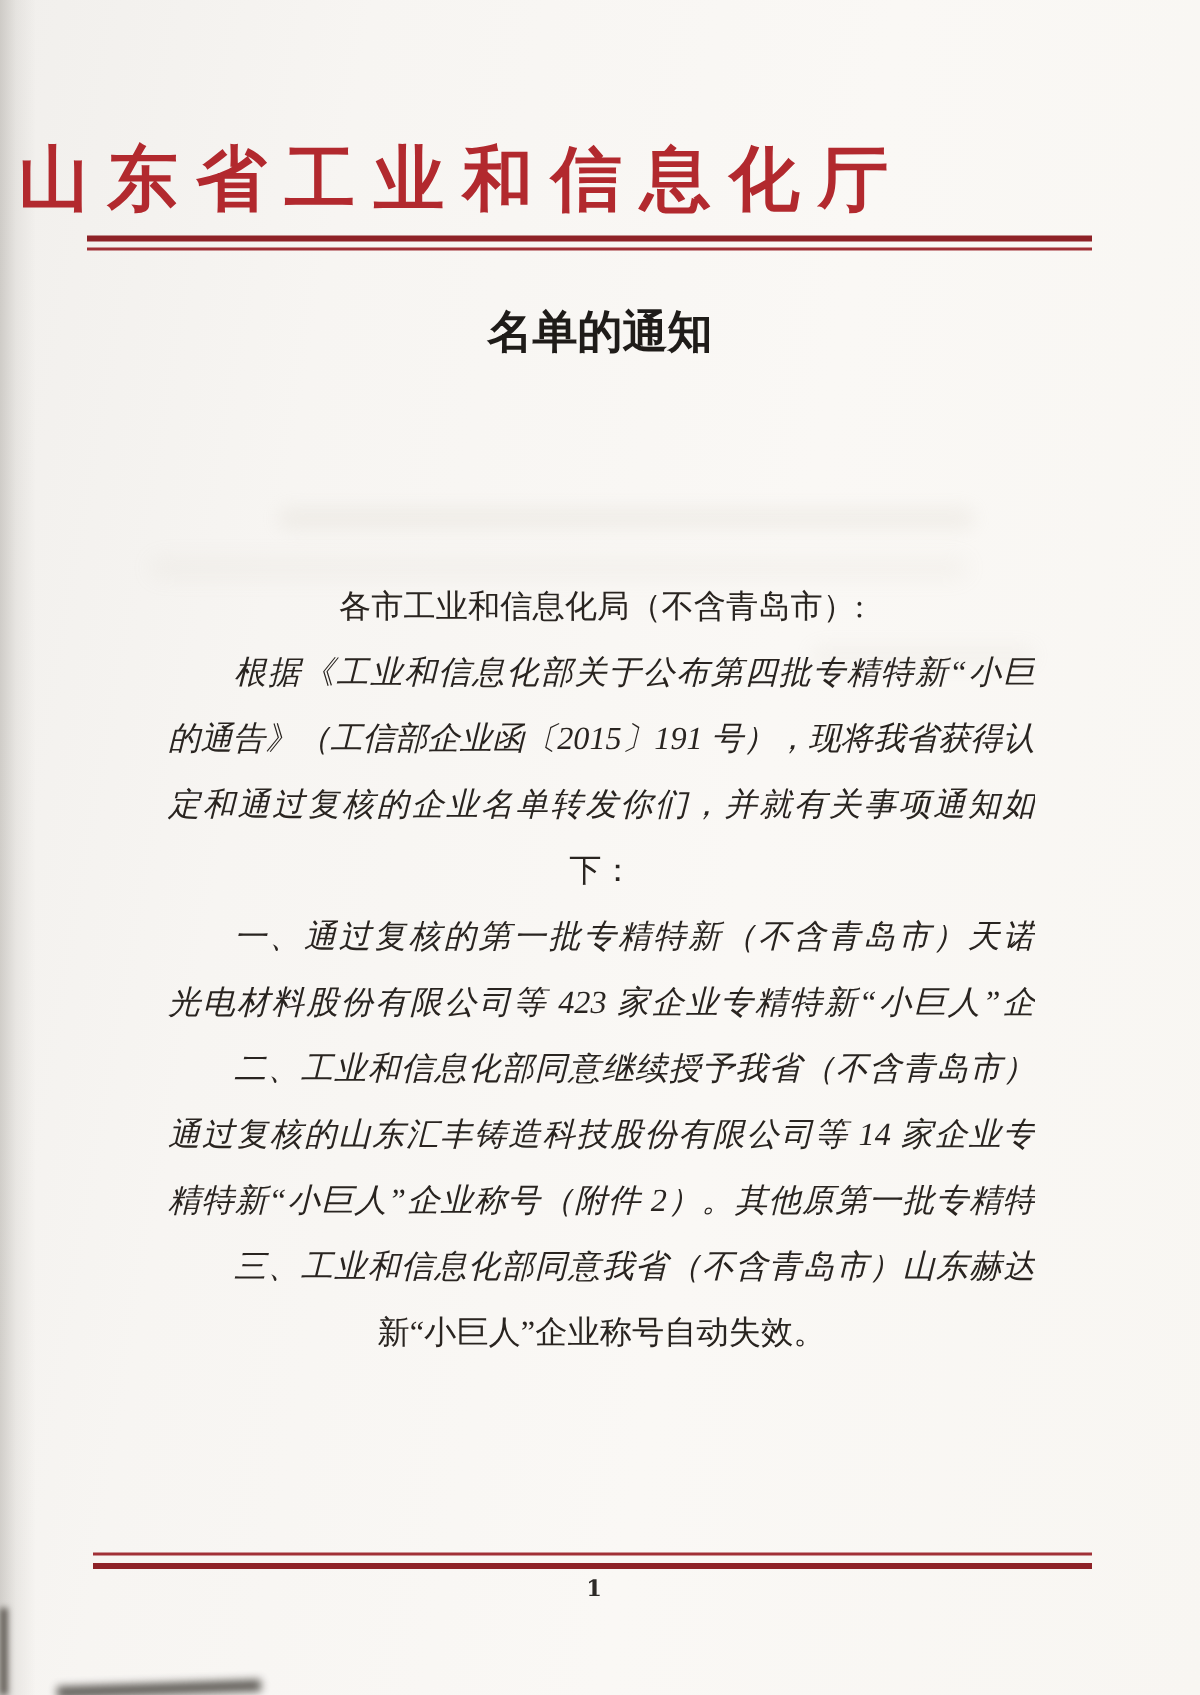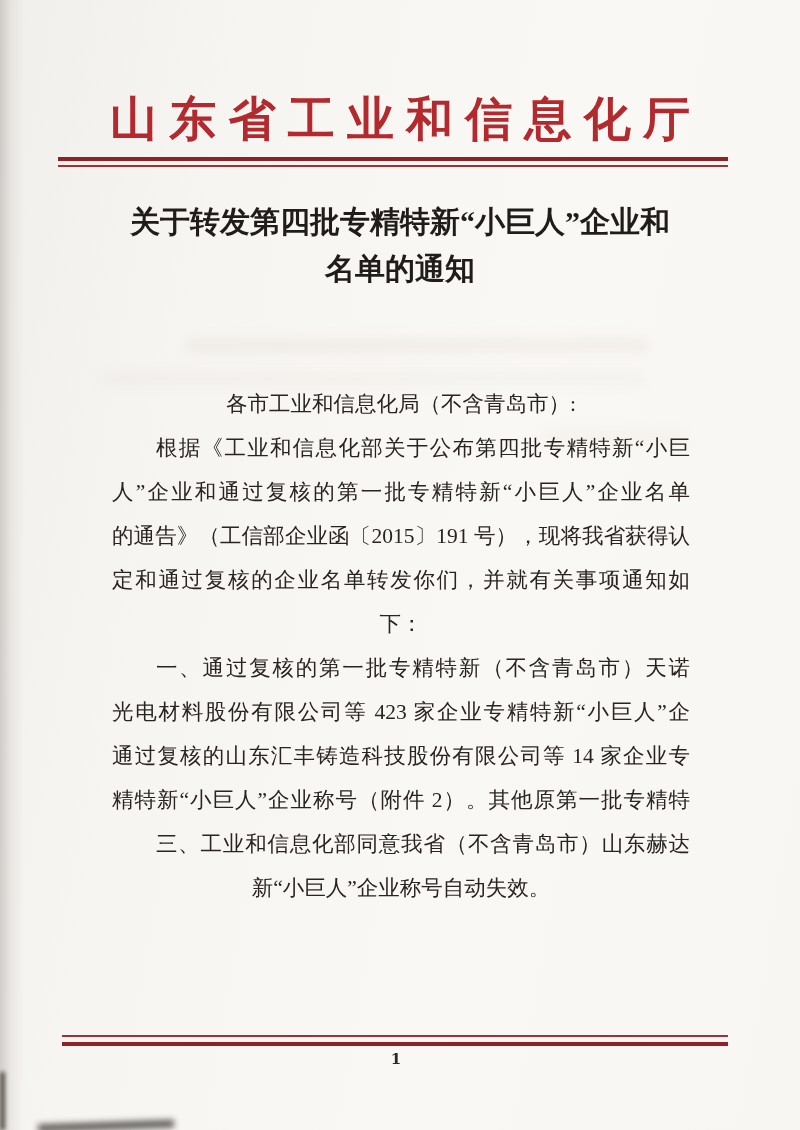--- a/index.html
+++ b/index.html
@@ -24,21 +24,21 @@
     background:#45423d;filter:blur(3px);transform:rotate(-2deg);opacity:0.85;
   }
   .ghost{position:absolute;background:#c6beb0;border-radius:8px;}
   .ghost.g1{left:185px;top:338px;width:465px;height:15px;opacity:0.16;filter:blur(6px);}
   .ghost.g2{left:100px;top:372px;width:545px;height:13px;opacity:0.12;filter:blur(7px);}
   .ghost.g3{left:540px;top:430px;width:150px;height:14px;opacity:0.10;filter:blur(6px);}
 
   
   .letterhead{
     position:absolute;top:88px;left:0;width:100%;
-    text-align:center;
+    text-align:left;
     font-size:47px;font-weight:bold;
     letter-spacing:0.26em;text-indent:0.26em;
     white-space:nowrap;
   }
   .rule{position:absolute;left:58px;width:670px;}
   .rule.top-thick{top:157px;height:4px;}
   .rule.top-thin{top:165px;height:2px;}
   .rule.bottom-thin{top:1035px;left:62px;width:666px;height:2px;}
   .rule.bottom-thick{top:1042px;left:62px;width:666px;height:4px;}
 
@@ -61,21 +61,21 @@
     font-size:21.5px;line-height:44px;
     white-space:nowrap;
     text-align:center;
   }
   .body-line.indent{padding-left:44px;}
   .body-line.fill{
     white-space:normal;
     text-align:justify;
     text-align-last:justify;
     text-justify:inter-character;
-    overflow:hidden;height:44px;
+    overflow:hidden;height:44px;font-style:italic;
   }
   .page-number{
     position:absolute;top:1050px;left:0;width:792px;
     text-align:center;
     font-size:15px;font-weight:bold;color:#2d2a27;
     font-family:"DejaVu Serif","Liberation Serif",serif;
   }
 </style>
 </head>
 <body>
@@ -85,33 +85,32 @@
   <div class="edge-shadow-left"></div>
   <div class="ghost g1"></div>
   <div class="ghost g2"></div>
   <div class="ghost g3"></div>
 
   <div class="letterhead" style="color: rgb(178, 41, 46);">山东省工业和信息化厅</div>
   <div class="rule top-thick" style="background: rgb(142, 34, 39);"></div>
   <div class="rule top-thin" style="background: rgb(161, 48, 54);"></div>
 
   <div class="doc-title">
-      <div class="title-line">关于转发第四批专精特新“小巨人”企业和</div>
       <div class="title-line">名单的通知</div>
     </div>
 
   <div class="body-text">
       <div class="body-line">各市工业和信息化局（不含青岛市）:</div>
       <div class="body-line indent fill">根据《工业和信息化部关于公布第四批专精特新“小巨</div>
-      <div class="body-line fill">人”企业和通过复核的第一批专精特新“小巨人”企业名单</div>
       <div class="body-line fill">的通告》（工信部企业函〔2015〕191 号），现将我省获得认</div>
       <div class="body-line fill">定和通过复核的企业名单转发你们，并就有关事项通知如</div>
       <div class="body-line">下：</div>
       <div class="body-line indent fill">一、通过复核的第一批专精特新（不含青岛市）天诺</div>
       <div class="body-line fill">光电材料股份有限公司等 423 家企业专精特新“小巨人”企</div>
+      <div class="body-line indent fill">二、工业和信息化部同意继续授予我省（不含青岛市）</div>
       <div class="body-line fill">通过复核的山东汇丰铸造科技股份有限公司等 14 家企业专</div>
       <div class="body-line fill">精特新“小巨人”企业称号（附件 2）。其他原第一批专精特</div>
       <div class="body-line indent fill">三、工业和信息化部同意我省（不含青岛市）山东赫达</div>
       <div class="body-line">新“小巨人”企业称号自动失效。</div>
     </div>
 
   <div class="rule bottom-thin" style="background: rgb(161, 48, 54);"></div>
   <div class="rule bottom-thick" style="background: rgb(142, 34, 39);"></div>
   <div class="page-number">1</div>
 

